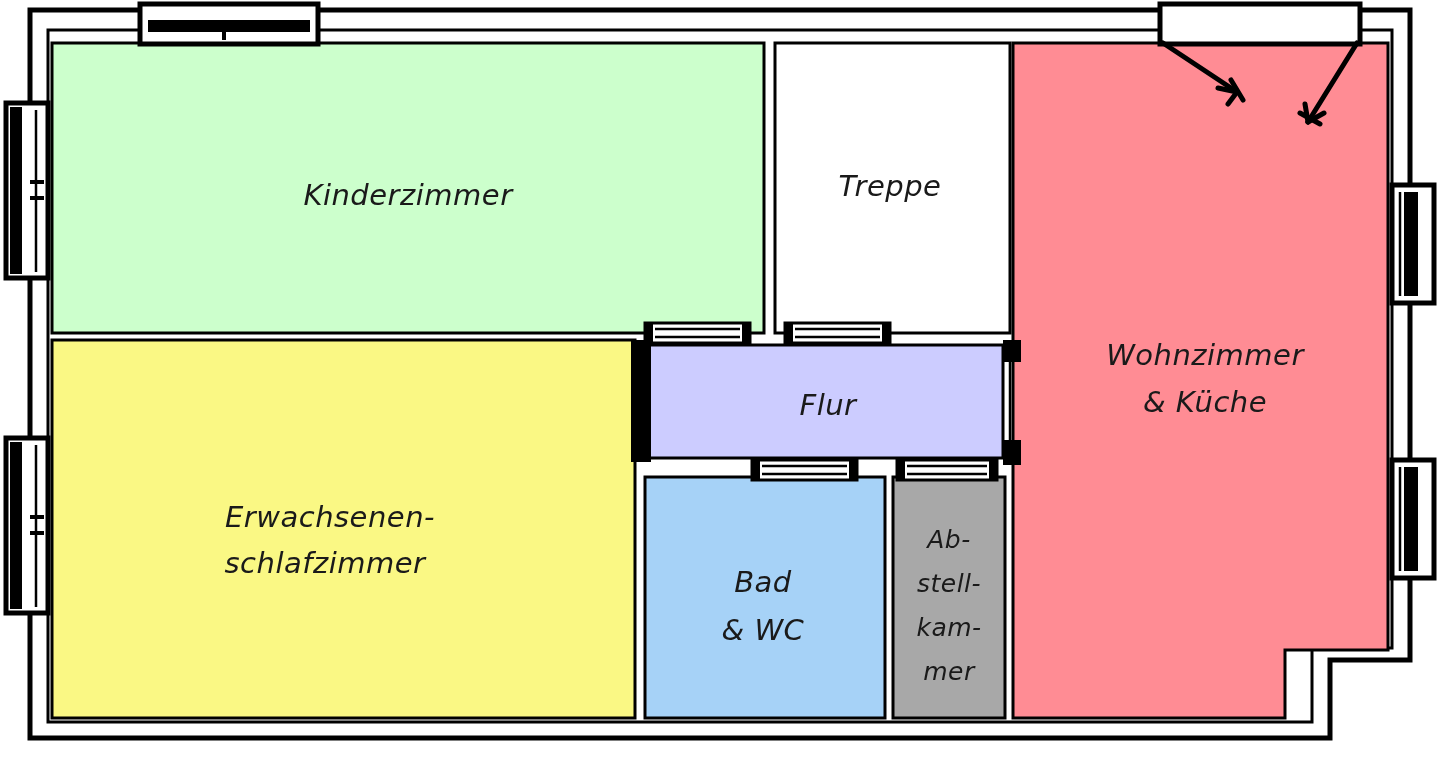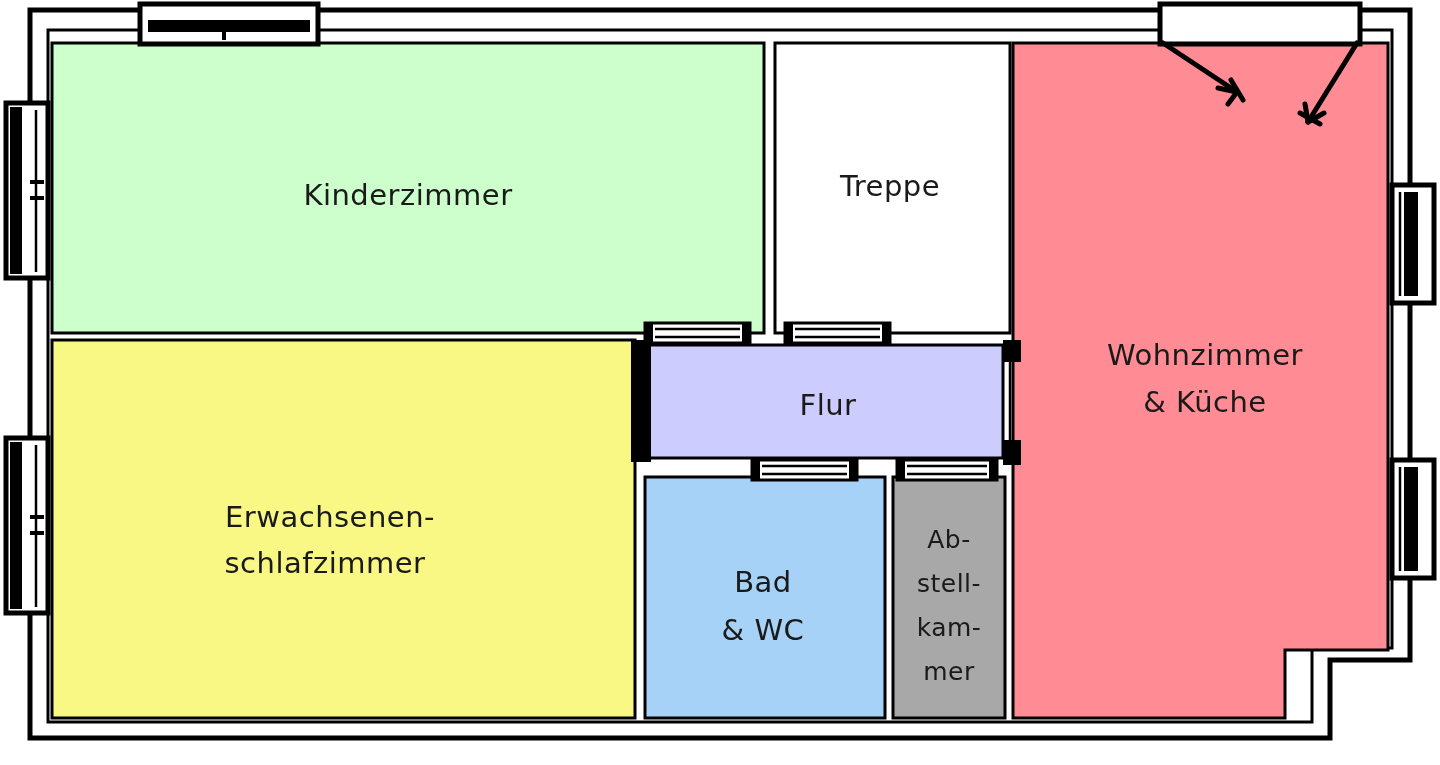--- a/index.html
+++ b/index.html
@@ -12,20 +12,21 @@
     width: 1440px;
     height: 765px;
     overflow: hidden;
     font-family: "DejaVu Sans", "Liberation Sans", sans-serif;
   }
   #floorplan-root {
     position: relative;
     width: 1440px;
     height: 765px;
     background: #ffffff;
+    font-style: italic;
   }
   svg#plan {
     display: block;
     width: 1440px;
     height: 765px;
   }
   .room-label {
     font-family: "DejaVu Sans", "Liberation Sans", sans-serif;
     font-size: 29px;
     font-weight: 400;

